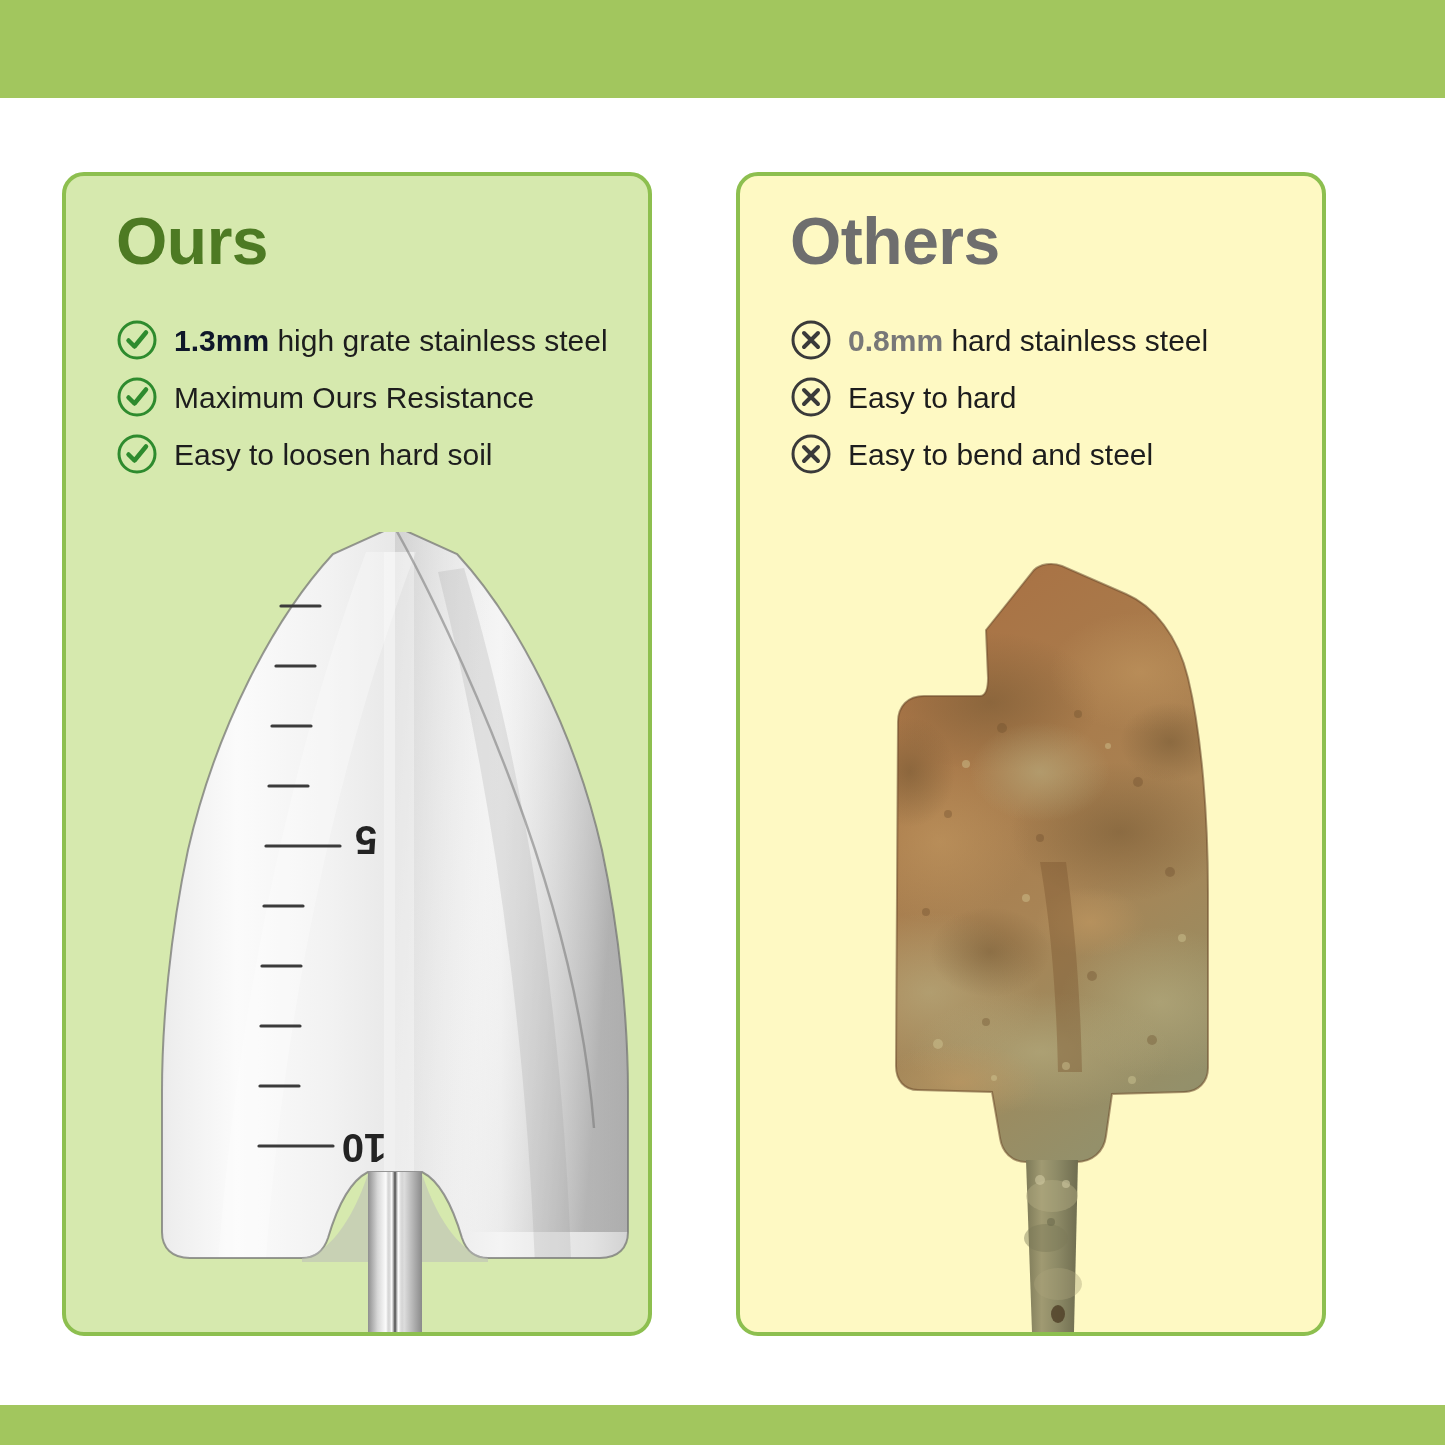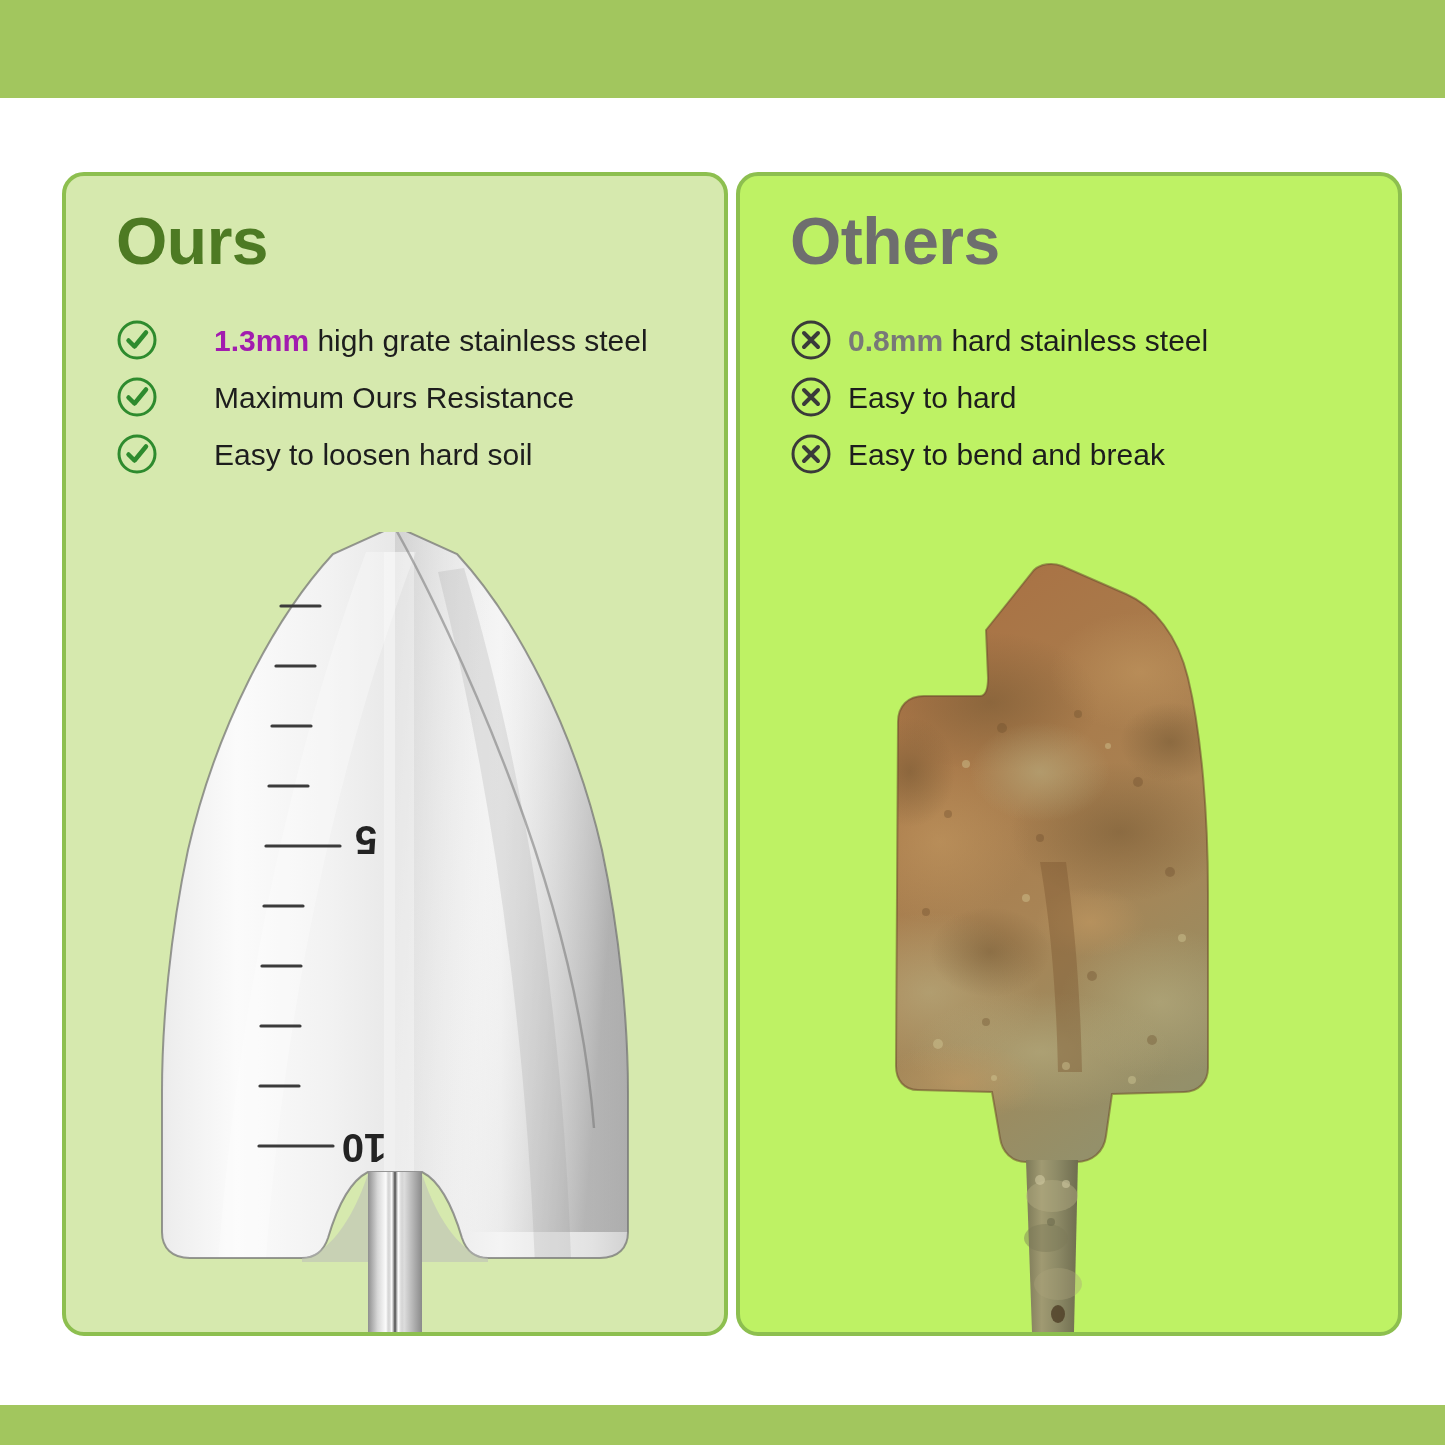--- a/index.html
+++ b/index.html
@@ -31,29 +31,29 @@
     left: 0;
     top: 98px;
     width: 1445px;
     height: 1307px;
     background: #ffffff;
   }
 
   .panel {
     position: absolute;
     top: 74px;
-    width: 666px;
+    width: 590px;
     height: 1164px;
     border: 4px solid #8dbf4f;
     border-radius: 22px;
     box-sizing: border-box;
     overflow: hidden;
   }
   .panel.ours   { left: 62px;  background: #d6e9ae; }
-  .panel.others { left: 736px; background: #bef264; text-align: right; }
+  .panel.others { left: 736px; background: #fef9c3; text-align: right; }
 
   
   .panel-title {
     position: absolute;
     left: 50px;
     top: 32px;
     font-size: 66px;
     font-weight: bold;
     letter-spacing: -0.5px;
     line-height: 1;
@@ -87,21 +87,21 @@
   }
   .feature-text {
     font-size: 30px;
     color: #1d1d1d;
     line-height: 1.1;
     white-space: nowrap;
   }
   .feature-text .hl {
     font-weight: bold;
   }
-  .panel.ours   .feature-text .hl { color: #a21caf; margin-left: 40px; }
+  .panel.ours   .feature-text .hl { color: #0f172a; }
   .panel.others .feature-text .hl { color: #787878; }
 
   
   .trowel-wrap, .rusty-wrap {
     position: absolute;
     left: 0;
     bottom: 0;
     width: 100%;
     height: 800px;
   }
@@ -283,21 +283,21 @@
           <path d="M14 14 L28 28 M28 14 L14 28" fill="none" stroke="#3a3a3a" stroke-width="4" stroke-linecap="round"></path>
         </svg>
         <span class="feature-text"><span class="hl"></span><span>Easy to hard</span></span>
       </li>
 
       <li class="feature-item">
         <svg class="feature-icon" viewBox="0 0 42 42">
           <circle cx="21" cy="21" r="18" fill="none" stroke="#3a3a3a" stroke-width="3"></circle>
           <path d="M14 14 L28 28 M28 14 L14 28" fill="none" stroke="#3a3a3a" stroke-width="4" stroke-linecap="round"></path>
         </svg>
-        <span class="feature-text"><span class="hl"></span><span>Easy to bend and break</span></span>
+        <span class="feature-text"><span class="hl"></span><span>Easy to bend and steel</span></span>
       </li>
 
     </ul>
 
     <div class="rusty-wrap">
       <svg width="658" height="800" viewBox="0 0 658 800">
         <defs>
           <linearGradient id="rustBody" x1="0.1" y1="0" x2="0.55" y2="1">
             <stop offset="0.00" stop-color="#9b6a3e"></stop>
             <stop offset="0.18" stop-color="#a97446"></stop>

